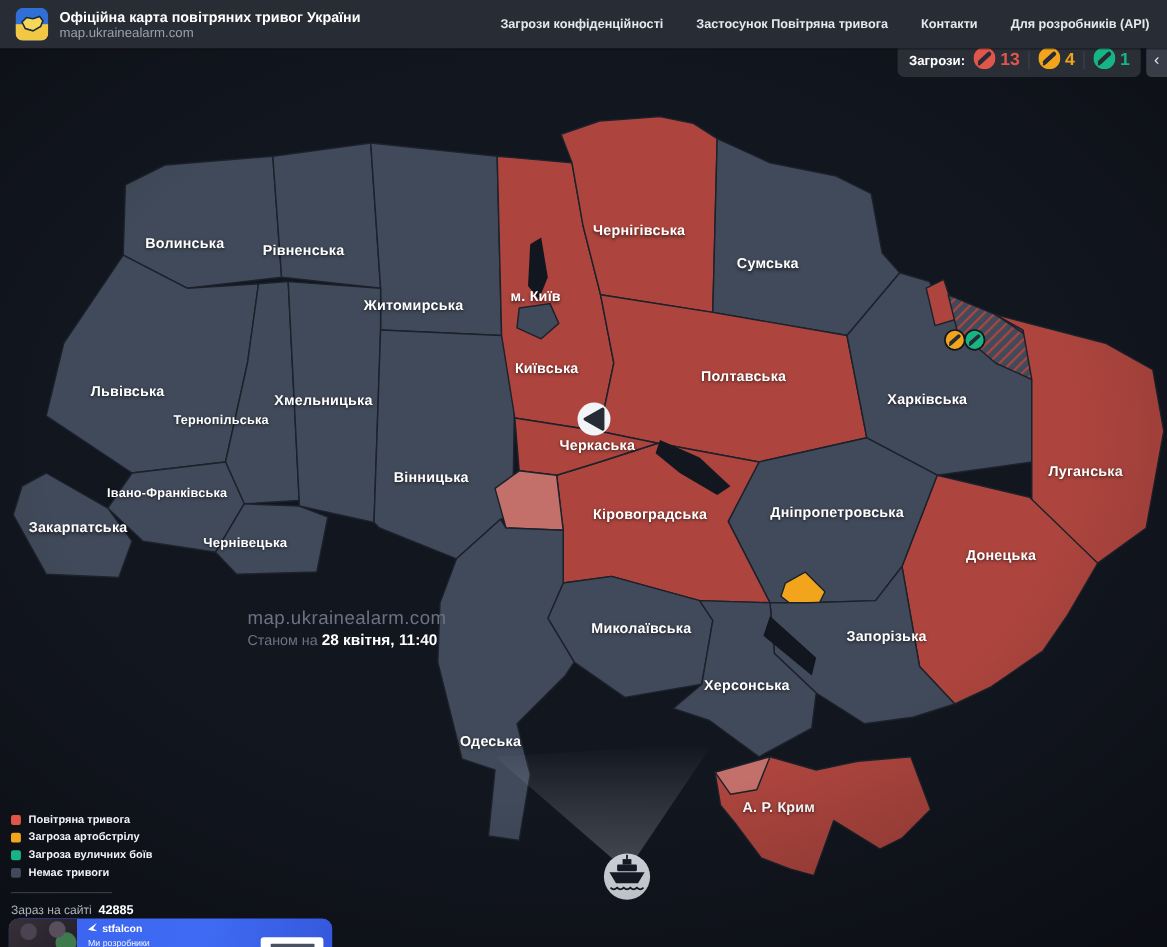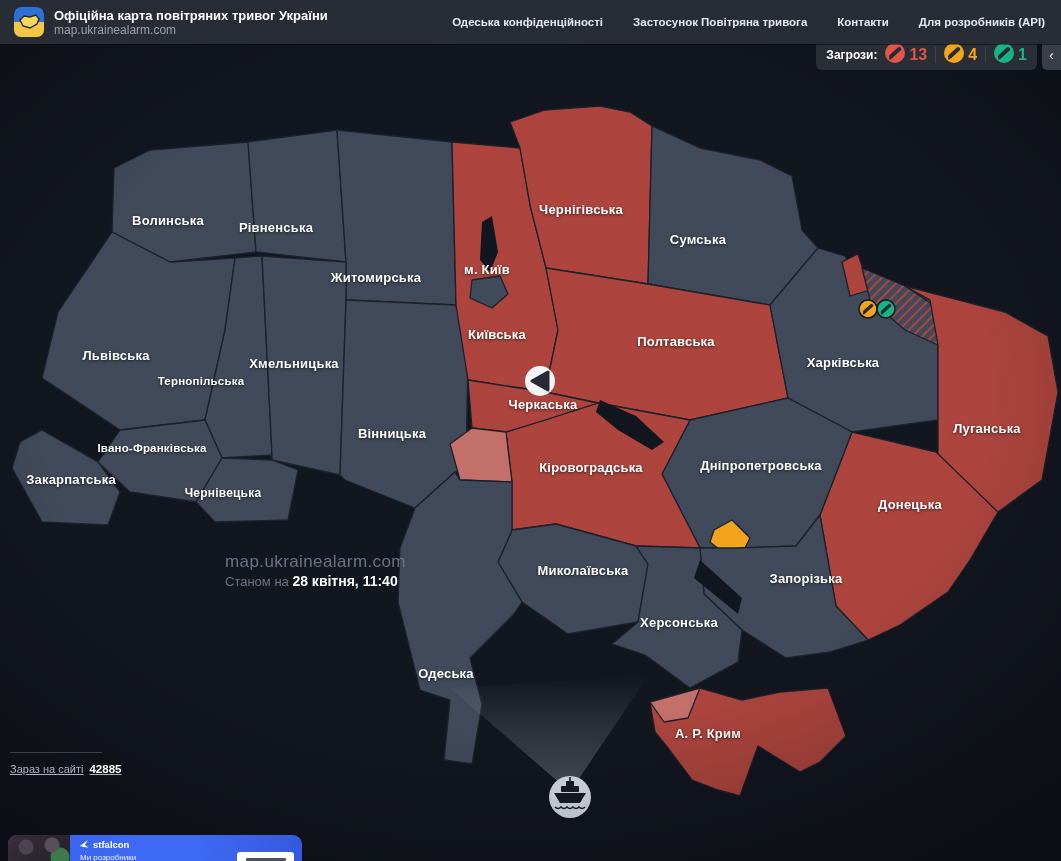--- a/index.html
+++ b/index.html
@@ -47,21 +47,21 @@
   .wm2a { fill:#6b7383; font-size:13px; }
   .wm2b { fill:#ffffff; font-size:14px; font-weight:700; }
   .vignette { position:absolute; inset:0; z-index:2; pointer-events:none;
     background:radial-gradient(ellipse 80% 70% at 48% 46%, rgba(0,0,0,0) 55%, rgba(0,0,0,.38) 100%); }
   
   #legend { position:absolute; left:10px; top:740px; z-index:20; }
   .lrow { display:flex; align-items:center; gap:7px; margin-bottom:5px; }
   .lsw { width:9px; height:9px; border-radius:2px; flex:0 0 auto; }
   .lrow span { font-size:10px; font-weight:700; color:#f2f4f7; }
   .ldiv { width:92px; height:1px; background:#3a3f4a; margin:12px 0 10px 0; }
-  .visitors { font-size:11px; color:#aeb4bf;text-decoration:underline; }
+  .visitors { font-size:11px; color:#aeb4bf; }
   .visitors b { color:#fff; margin-left:6px; font-size:11.5px; }
   
   #banner {
     position:absolute; left:8px; top:835px; width:294px; height:26px; z-index:20;
     border-radius:9px 9px 0 0; overflow:hidden; display:block;
     background:linear-gradient(100deg,#3a63ef 0%, #3f6bf4 60%, #3558dd 100%);
     cursor:pointer; text-decoration:none; color:#fff;
   }
   .bphoto {
     position:absolute; left:0; top:0; width:62px; height:40px;
@@ -92,21 +92,21 @@
         <rect y="15" width="30" height="15" fill="#f2c744"></rect>
         <path d="M6 13 L10 9 L16 10 L22 8 L25 12 L23 17 L16 21 L9 19 Z" fill="#f5d75a" stroke="#1c2738" stroke-width="1.4"></path>
       </svg>
     </div>
     <div class="titles">
       <div class="title">Офіційна карта повітряних тривог України</div>
       <div class="subtitle">map.ukrainealarm.com</div>
     </div>
   </div>
   <nav id="nav">
-      <a>Одеська конфіденційності</a>
+      <a>Загрози конфіденційності</a>
       <a>Застосунок Повітряна тривога</a>
       <a>Контакти</a>
       <a>Для розробників (API)</a>
     </nav>
 </header>
 
 <div id="threatbar">
   <div class="tpanel" id="tpanel">
     <span class="tlabel">Загрози:</span>
   <div class="titem">
@@ -242,20 +242,38 @@
       <text x="708" y="738" class="rlabel" font-size="13">А. Р. Крим</text>
     </g>
   <g id="gWatermark">
       <text x="225" y="567" class="wm1">map.ukrainealarm.com</text>
       <text x="225" y="586"><tspan class="wm2a">Станом на </tspan><tspan class="wm2b">28 квітня, 11:40</tspan></text>
     </g>
 </svg>
 <div class="vignette"></div>
 
 <div id="legend">
+  <div id="legendRows">
+      <div class="lrow">
+        <div class="lsw" style="background:#e0564a"></div>
+        <span>Повітряна тривога</span>
+      </div>
+      <div class="lrow">
+        <div class="lsw" style="background:#f2a51c"></div>
+        <span>Загроза артобстрілу</span>
+      </div>
+      <div class="lrow">
+        <div class="lsw" style="background:#17b584"></div>
+        <span>Загроза вуличних боїв</span>
+      </div>
+      <div class="lrow">
+        <div class="lsw" style="background:#414a5a"></div>
+        <span>Немає тривоги</span>
+      </div>
+    </div>
   <div class="ldiv"></div>
   <div class="visitors">
     <span>Зараз на сайті</span><b>42885</b>
   </div>
 </div>
 
 <a id="banner">
   <div class="bphoto"></div>
   <div class="bcontent">
     <div class="brow1">

